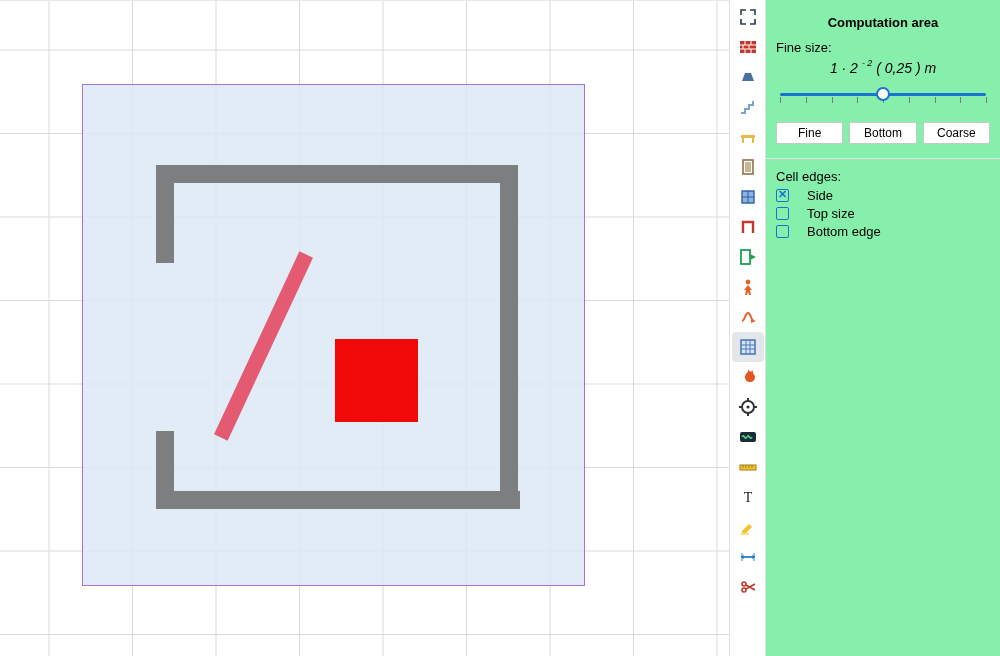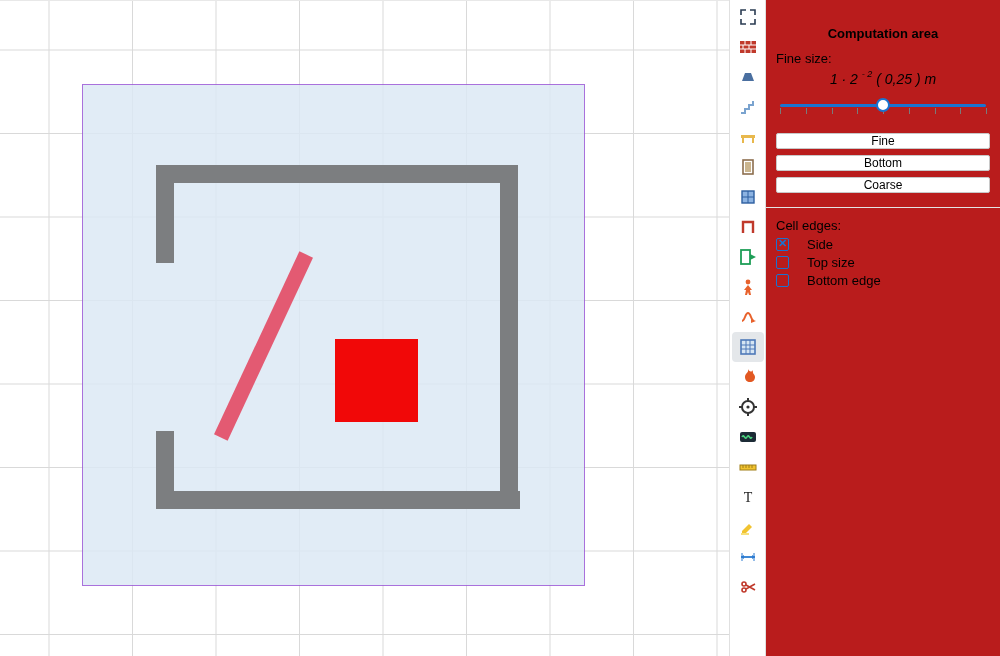--- a/index.html
+++ b/index.html
@@ -37,33 +37,33 @@
     
     .redsq  { position: absolute; left: 335px; top: 338px; width: 83px; height: 83px; background: #f10808; }
 
     
     .toolstrip { width: 36px; flex: 0 0 36px; display: flex; flex-direction: column; align-items: center; padding-top: 2px; gap: 0; background: #fff; border-left: 1px solid #e0e0e0; }
     .tool-btn { width: 32px; height: 30px; display: flex; align-items: center; justify-content: center; border-radius: 4px; cursor: pointer; }
     .tool-btn.active { background: #e4e7ea; }
     .tool-btn svg { display:block; }
 
     
-    .panel { width: 235px; flex: 0 0 235px; background: #b91c1c; border-left: 1px solid #e0e0e0; padding: 24px 10px; }
+    .panel { width: 235px; flex: 0 0 235px; background: #86efac; border-left: 1px solid #e0e0e0; padding: 13px 10px; }
     .panel-title { text-align: center; font-weight: 700; font-size: 13px; margin: 2px 0 10px; }
     .field-label { font-size: 13px; margin-bottom: 4px; }
     .cell-expr { text-align: center; font-size: 14px; margin-bottom: 8px; white-space: nowrap; font-style: italic; }
     .cell-expr sup { font-size: 9px; vertical-align: super; position: relative; top: -1px; }
 
     
     .slider-wrap { position: relative; height: 30px; margin: 4px 4px 8px; }
     .slider-track { position: absolute; left: 0; right: 0; top: 9px; height: 3px; background: #1a73d1; border-radius: 2px; }
     .slider-tick { position: absolute; top: 13px; width: 1px; height: 6px; background: #7a7a7a; }
     .slider-thumb { position: absolute; top: 3px; width: 14px; height: 14px; background: #fff; border: 2px solid #1a73d1; border-radius: 50%; transform: translateX(-50%); }
 
-    .preset-row { display: flex; gap: 6px; margin-bottom: 14px; flex-direction: column; }
+    .preset-row { display: flex; gap: 6px; margin-bottom: 14px; }
     .preset-btn { flex: 1; height: 22px; border: 1px solid #c8c8c8; background: #fff; font-size: 12px; border-radius: 2px; cursor: pointer; }
 
     .hr { height: 1px; background: #e4e4e4; margin: 0 -10px 10px; }
     .check-row { display: flex; align-items: center; gap: 18px; font-size: 13px; margin: 3px 0; cursor: pointer; }
     .chk { width: 13px; height: 13px; border: 1px solid #1a73d1; display: inline-flex; align-items: center; justify-content: center; color: #1a73d1; font-size: 11px; line-height: 1; border-radius: 2px; }
     .chk.checked::before { content: "✕"; position: relative; top: -.5px; font-weight: 700; }
 
   </style>
 </head>
 <body>

